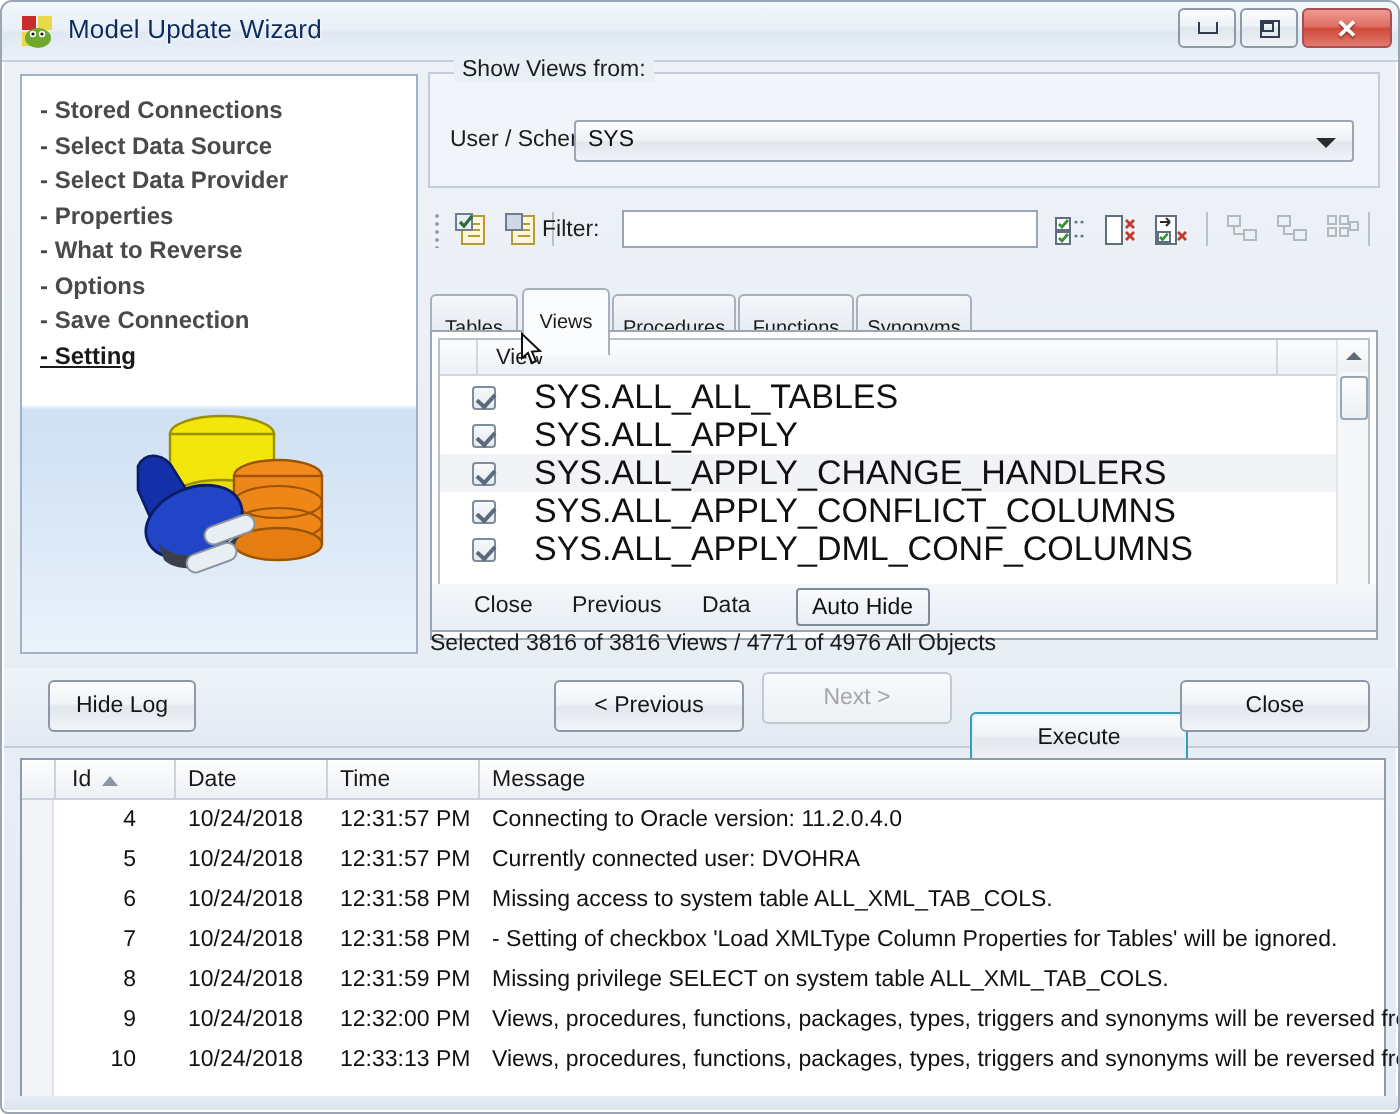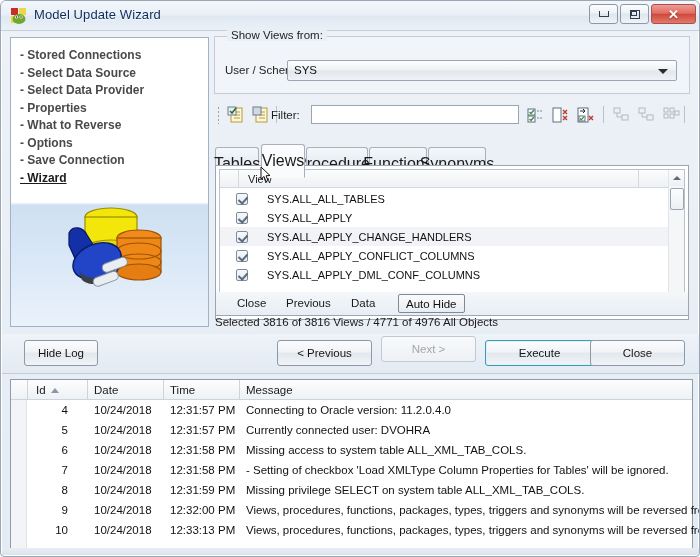--- a/index.html
+++ b/index.html
@@ -99,21 +99,21 @@
     border: 1px solid #9aa6b4; background: #ffffff;
     font-family: "Liberation Sans", sans-serif; font-size: 11.5px; padding: 0 3px;
   }
 
   
   .tabstrip { position: absolute; left: 2px; top: 110px; width: 474px; height: 21px; }
   .tab {
     position: absolute; top: 3px; height: 18px;
     border: 1px solid #a7b0bb; border-bottom: none; border-radius: 3px 3px 0 0;
     background: linear-gradient(to bottom,#f5f7fa 0%,#e7ecf2 50%,#dde4ec 100%);
-    font-size: 16px; color: #1a1a1a;
+    font-size: 10px; color: #1a1a1a;
     display: flex; align-items: center; justify-content: center;
     padding: 16px 7px;
   }
   .tab.sel {
     top: 0; height: 22px; background: #fafbfc; border-bottom: 1px solid #fafbfc; z-index: 3;
   }
   .listarea {
     position: absolute; left: 2px; top: 131px; width: 474px; height: 155px;
     border: 1px solid #9aa6b4; background: #ffffff;
   }
@@ -129,21 +129,21 @@
   .cbx {
     width: 12px; height: 12px; margin-left: 16px;
     border: 1px solid #7f8c9b; border-radius: 2px;
     background: linear-gradient(to bottom,#f7f9fb,#e6ebf1);
     position: relative; flex: 0 0 auto;
   }
   .cbx::after {
     content: ""; position: absolute; left: 3px; top: 1px; width: 4px; height: 7px;
     border: solid #5b6b7d; border-width: 0 2px 2px 0; transform: rotate(42deg);
   }
-  .lb-name { margin-left: 19px; font-size: 11px; color: #101010; white-space: nowrap; }
+  .lb-name { margin-left: 19px; font-size: 17px; color: #101010; white-space: nowrap; }
   .vscroll { position: absolute; right: 0; top: 0; width: 16px; height: 147px; background: #f4f6f8; border-left: 1px solid #e1e5ea;}
   .vs-btn { position: absolute; left: 0; width: 16px; height: 16px; background: linear-gradient(to bottom,#fbfcfd,#eef1f4); }
   .vs-up { top: 0; } .vs-dn { bottom: 0; }
   .vs-arrow { position: absolute; left: 4px; top: 6px; width: 0; height: 0;
               border-left: 4px solid transparent; border-right: 4px solid transparent; }
   .vs-up .vs-arrow { border-bottom: 4px solid #5e6a77; }
   .vs-dn .vs-arrow { border-top: 4px solid #5e6a77; }
   .vs-thumb { position: absolute; left: 1px; top: 18px; width: 14px; height: 22px;
               border: 1px solid #9aa6b4; border-radius: 2px;
               background: linear-gradient(to bottom,#fdfdfe,#eceff3); }
@@ -224,21 +224,21 @@
 
   <div class="leftpanel">
     <div class="steps">
       <div class="step">- Stored Connections</div>
       <div class="step">- Select Data Source</div>
       <div class="step">- Select Data Provider</div>
       <div class="step">- Properties</div>
       <div class="step">- What to Reverse</div>
       <div class="step">- Options</div>
       <div class="step">- Save Connection</div>
-      <div class="step active">- Wizard</div>
+      <div class="step active">- Setting</div>
     </div>
     <span class="artwork">
       <svg width="130" height="110" viewBox="0 0 130 110">
 
         <g>
           <ellipse cx="62" cy="24" rx="26" ry="9" fill="#f2e60a" stroke="#9a8f00" stroke-width="1.2"></ellipse>
           <rect x="36" y="24" width="52" height="32" fill="#f2e60a" stroke="#9a8f00" stroke-width="1.2"></rect>
           <ellipse cx="62" cy="56" rx="26" ry="9" fill="#e8db0a" stroke="#9a8f00" stroke-width="1.2"></ellipse>
         </g>
 
@@ -415,21 +415,21 @@
         <path d="M1 1 L1 13 L4 10.5 L6 15.5 L8 14.5 L6 9.8 L10 9.5 Z" fill="#ffffff" stroke="#111" stroke-width="1"></path>
       </svg>
     </span>
   </div>
 
   <div class="actionbar">
     <div class="btn" style="left:22px; top:6px; width:74px">Hide Log</div>
 
     <div class="btn" style="left:275px; top:6px; width:95px">&lt; Previous</div>
     <div class="btn disabled" style="left:379px; top:2px; width:95px">Next &gt;</div>
-    <div class="btn default" style="left:483px; top:6px; width:109px">Execute</div>
+    <div class="btn default" style="left:483px; top:22px; width:109px">Execute</div>
     <div class="btn" style="left:588px; top:6px; width:95px">Close</div>
   </div>
 
   <div class="loggrid">
     <div class="lg-head">
       <span class="hsep" style="left:16px"></span>
       <span class="hsep" style="left:76px"></span>
       <span class="hsep" style="left:152px"></span>
       <span class="hsep" style="left:228px"></span>
       <span class="lg-th" style="left:25px">Id</span>

